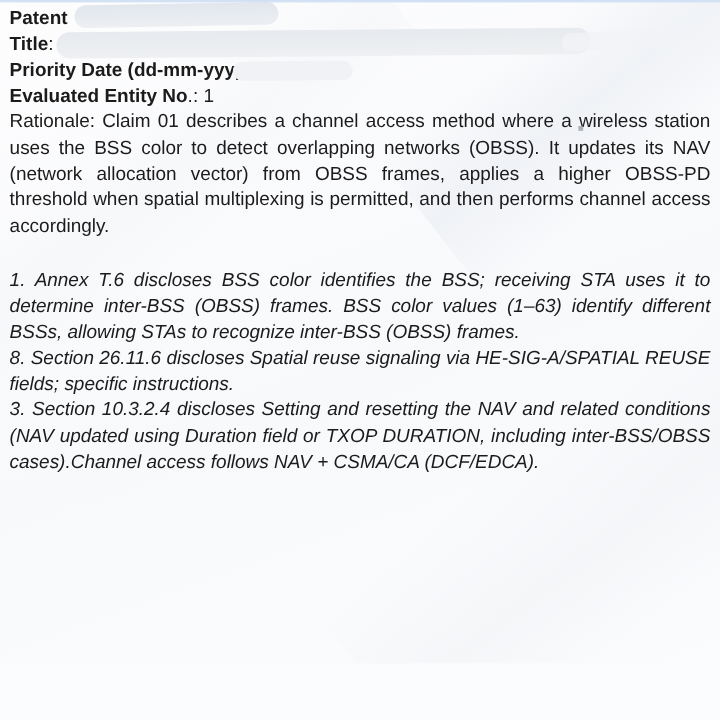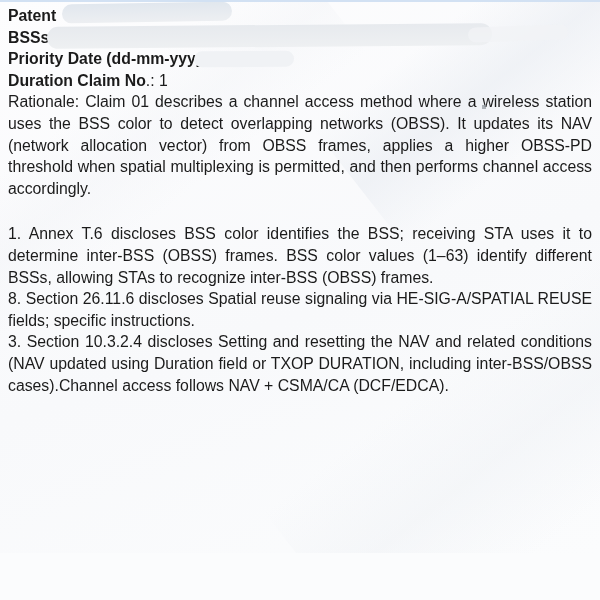--- a/index.html
+++ b/index.html
@@ -48,21 +48,21 @@
     padding: 5px 8px 0 8px;
     color: #1b1b1b;
     font-size: 15.8px;
     line-height: 21.6px;
     text-align: justify;
   }
   .field { display: block; }
   .b { font-weight: bold; }
   .para { margin: 0; }
   .gap-above { margin-top: 24px; }
-  .items div { text-align: justify; }
+  .items div { text-align: justify; font-style: italic; }
   
   .redact {
     position: absolute;
     z-index: 2;
     pointer-events: none;
   }
   .redact-patent {
     left: 62px; top: 3px; width: 170px; height: 19px;
     border-radius: 10px;
     background: linear-gradient(180deg, #e1e7ee, #edeff2);
@@ -104,25 +104,25 @@
   <div class="streak streak-1"></div>
   <div class="streak streak-2"></div>
   <div class="streak streak-3"></div>
 
   <div class="topline"></div>
 
   <div class="content">
 
     <span class="field"><span class="b">Patent</span><span></span> <span></span></span>
 
-    <span class="field"><span class="b">BSSs</span><span>:</span> <span></span></span>
+    <span class="field"><span class="b">Title</span><span>:</span> <span></span></span>
 
     <span class="field"><span class="b">Priority Date (dd-mm-yyyy)</span><span class="b">:</span> <span></span></span>
 
-    <span class="field"><span class="b">Duration Claim No</span><span>.:</span> <span>1</span></span>
+    <span class="field"><span class="b">Evaluated Entity No</span><span>.:</span> <span>1</span></span>
 
 
 
     <p class="para">Rationale: Claim 01 describes a channel access method where a wireless station uses the BSS color to detect overlapping networks (OBSS). It updates its NAV (network allocation vector) from OBSS frames, applies a higher OBSS-PD threshold when spatial multiplexing is permitted, and then performs channel access accordingly.</p>
 
 
     <div class="items gap-above">
       <div>1. Annex T.6 discloses BSS color identifies the BSS; receiving STA uses it to determine inter-BSS (OBSS) frames. BSS color values (1–63) identify different BSSs, allowing STAs to recognize inter-BSS (OBSS) frames.</div>
       <div>8. Section 26.11.6 discloses Spatial reuse signaling via HE-SIG-A/SPATIAL REUSE fields; specific instructions.</div>
       <div>3. Section 10.3.2.4 discloses Setting and resetting the NAV and related conditions (NAV updated using Duration field or TXOP DURATION, including inter-BSS/OBSS cases).Channel access follows NAV + CSMA/CA (DCF/EDCA).</div>

